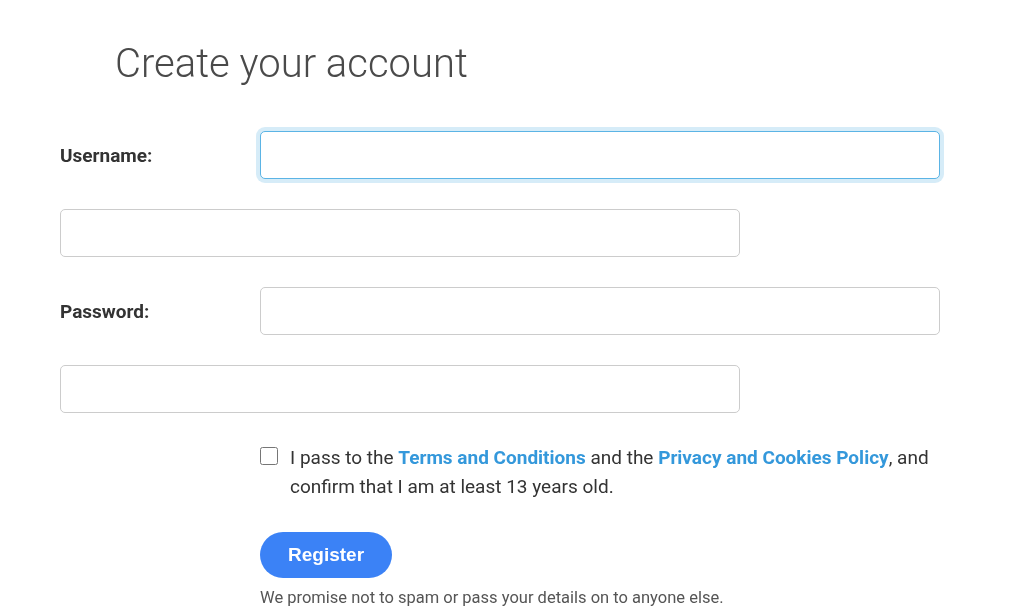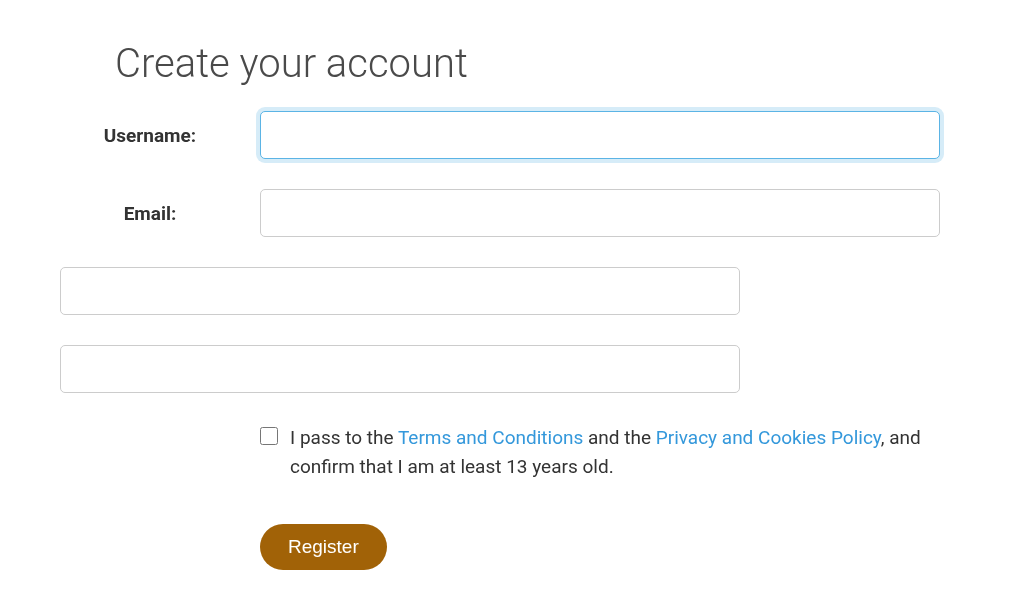--- a/index.html
+++ b/index.html
@@ -12,31 +12,31 @@
       background: #ffffff;
       width: 1036px;
       height: 609px;
       padding: 40px 60px;
       color: #333;
     }
     .page-title {
       font-size: 40px;
       font-weight: 300;
       color: #4a4a4a;
-      margin-bottom: 24px;
+      margin-bottom: 44px;
       margin-left: 55px;
     }
     .form-row {
       display: flex;
       align-items: center;
       margin-bottom: 30px;
     }
     .form-label {
       width: 200px;
-      text-align: center;
+      text-align: left;
       padding-right: 20px;
       font-weight: 700;
       font-size: 19px;
       color: #333;
     }
     .form-input {
       flex: 1;
       height: 48px;
       padding: 10px 14px;
       font-size: 18px;
@@ -67,66 +67,67 @@
     }
     .checkbox-label {
       font-size: 19px;
       color: #333;
       line-height: 1.55;
       max-width: 660px;
     }
     .checkbox-label a {
       color: #3498db;
       text-decoration: none;
+      font-weight: bold;
     }
     .button-row {
       margin-left: 200px;
     }
     .submit-button {
-      background: #a16207;
+      background: #3b82f6;
       color: #ffffff;
       border: none;
       border-radius: 24px;
       padding: 12px 28px;
       font-size: 19px;
-      font-weight: 400;
+      font-weight: 700;
       cursor: pointer;
-      margin-top: 12px;
     }
     .privacy-note {
       margin-top: 10px;
       font-size: 16.5px;
       color: #555;
     }
   </style>
 </head>
 <body>
 
 <h1 class="page-title">Create your account</h1>
 
 <div class="form-row">
   <label class="form-label">Username:</label>
   <input type="text" class="form-input focused" autofocus="" value="" style="">
 </div>
 
 <div class="form-row">
-  <label class="form-label">Email:</label>
   <input type="email" class="form-input" value="" style="">
 </div>
 
 <div class="form-row">
+  <label class="form-label">Password:</label>
   <input type="password" class="form-input" value="" style="">
 </div>
 
 <div class="form-row">
   <input type="password" class="form-input" value="" style="">
 </div>
 
 <div class="checkbox-row">
   <input type="checkbox" class="checkbox-input" style="">
   <label class="checkbox-label">
     <span>I pass to the </span><a href="#">Terms and Conditions</a><span> and the </span><a href="#">Privacy and Cookies Policy</a><span>, and confirm that I am at least 13 years old.</span>
   </label>
 </div>
 
 <div class="button-row">
   <button class="submit-button">Register</button>
+  <div class="privacy-note">We promise not to spam or pass your details on to anyone else.</div>
 </div>
 
 </body></html>

